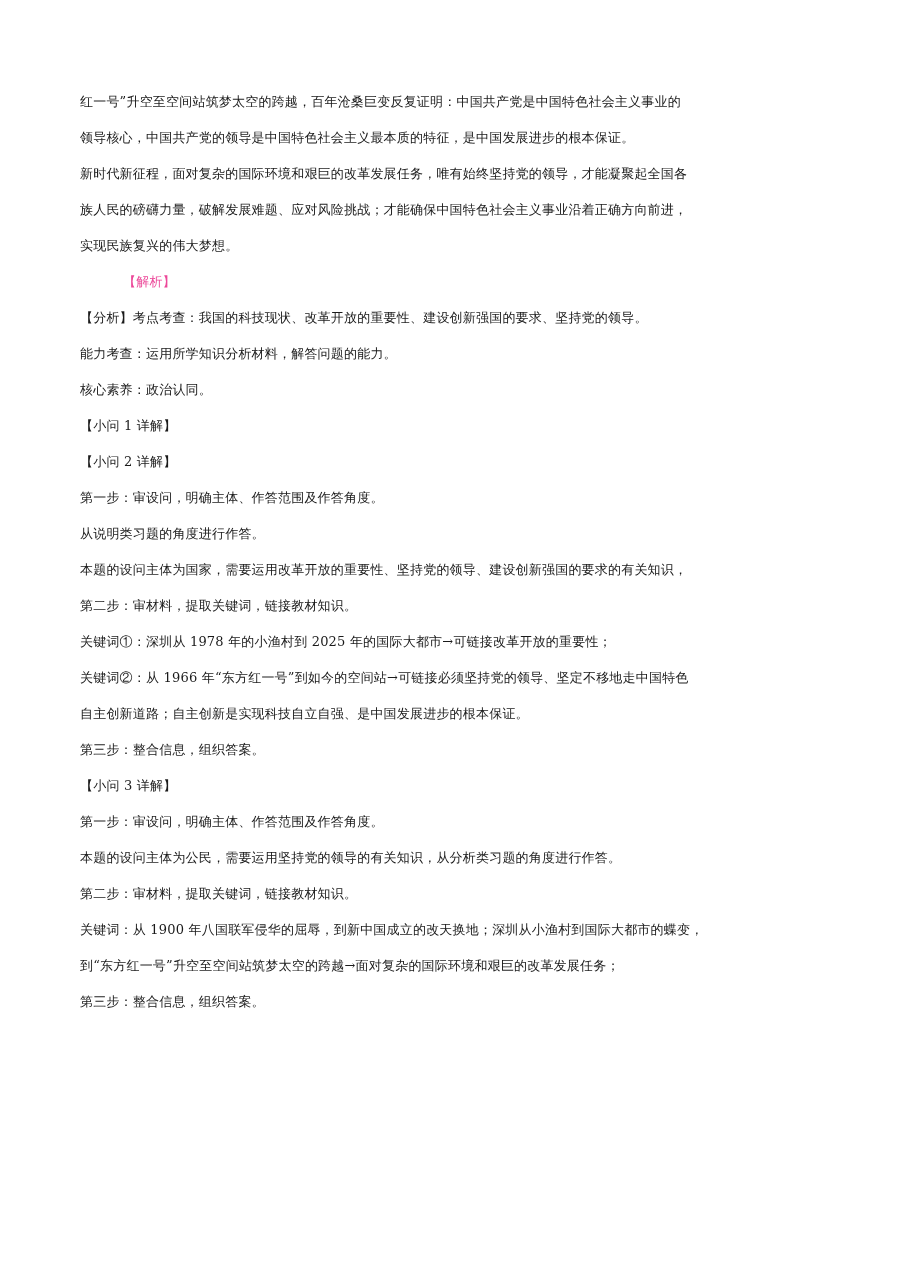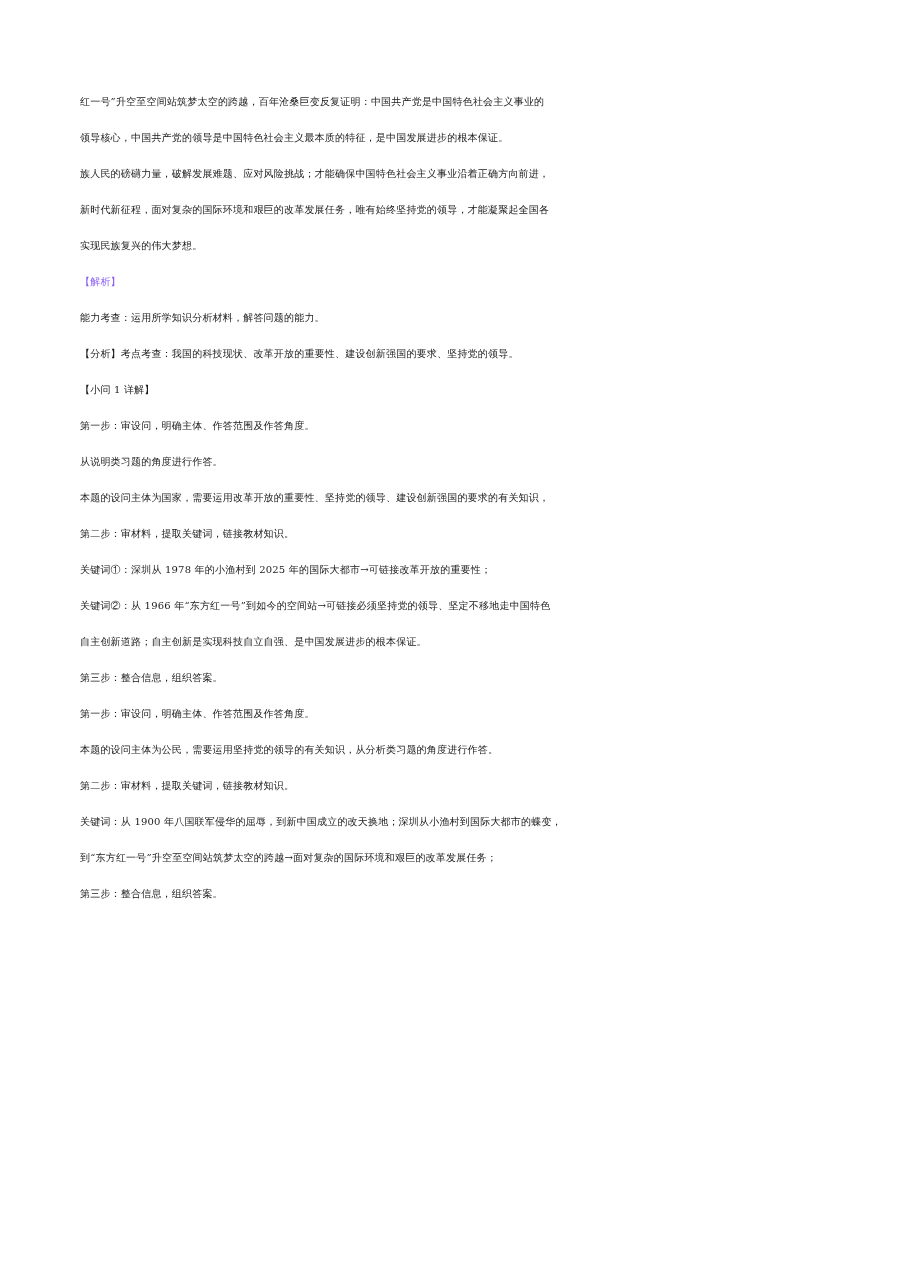--- a/index.html
+++ b/index.html
@@ -15,70 +15,74 @@
       font-family: "DejaVu Serif", "Liberation Serif", serif;
       color: #1a1a1a;
     }
     .page {
       position: absolute;
       left: 80px;
       top: 84px;
       width: 750px;
     }
     .line {
-      font-size: 10px;
+      font-size: 13px;
       line-height: 36px;
       height: 36px;
       white-space: nowrap;
       letter-spacing: 0.2px;
     }
     .label-blue {
-      color: #8b5cf6;
+      color: #ec4899;
+      margin-left: 43px;
     }
   </style>
 </head>
 <body>
 
 <div class="page">
 
   <section>
     <div>
       <div class="line">红一号”升空至空间站筑梦太空的跨越，百年沧桑巨变反复证明：中国共产党是中国特色社会主义事业的</div>
       <div class="line">领导核心，中国共产党的领导是中国特色社会主义最本质的特征，是中国发展进步的根本保证。</div>
     </div>
     <div>
+      <div class="line">新时代新征程，面对复杂的国际环境和艰巨的改革发展任务，唯有始终坚持党的领导，才能凝聚起全国各</div>
       <div class="line">族人民的磅礴力量，破解发展难题、应对风险挑战；才能确保中国特色社会主义事业沿着正确方向前进，</div>
-      <div class="line">新时代新征程，面对复杂的国际环境和艰巨的改革发展任务，唯有始终坚持党的领导，才能凝聚起全国各</div>
       <div class="line">实现民族复兴的伟大梦想。</div>
     </div>
   </section>
 
   <div class="line label-blue">【解析】</div>
 
   <section>
+    <div class="line">【分析】考点考查：我国的科技现状、改革开放的重要性、建设创新强国的要求、坚持党的领导。</div>
     <div class="line">能力考查：运用所学知识分析材料，解答问题的能力。</div>
-    <div class="line">【分析】考点考查：我国的科技现状、改革开放的重要性、建设创新强国的要求、坚持党的领导。</div>
+    <div class="line">核心素养：政治认同。</div>
   </section>
 
   <section>
     <div class="line">【小问 1 详解】</div>
   </section>
 
   <section>
+    <div class="line">【小问 2 详解】</div>
     <div class="line">第一步：审设问，明确主体、作答范围及作答角度。</div>
     <div class="line">从说明类习题的角度进行作答。</div>
     <div class="line">本题的设问主体为国家，需要运用改革开放的重要性、坚持党的领导、建设创新强国的要求的有关知识，</div>
     <div class="line">第二步：审材料，提取关键词，链接教材知识。</div>
     <div class="line">关键词①：深圳从 1978 年的小渔村到 2025 年的国际大都市→可链接改革开放的重要性；</div>
     <div class="line">关键词②：从 1966 年“东方红一号”到如今的空间站→可链接必须坚持党的领导、坚定不移地走中国特色</div>
     <div class="line">自主创新道路；自主创新是实现科技自立自强、是中国发展进步的根本保证。</div>
     <div class="line">第三步：整合信息，组织答案。</div>
   </section>
 
   <section>
+    <div class="line">【小问 3 详解】</div>
     <div class="line">第一步：审设问，明确主体、作答范围及作答角度。</div>
     <div class="line">本题的设问主体为公民，需要运用坚持党的领导的有关知识，从分析类习题的角度进行作答。</div>
     <div class="line">第二步：审材料，提取关键词，链接教材知识。</div>
     <div class="line">关键词：从 1900 年八国联军侵华的屈辱，到新中国成立的改天换地；深圳从小渔村到国际大都市的蝶变，</div>
     <div class="line">到“东方红一号”升空至空间站筑梦太空的跨越→面对复杂的国际环境和艰巨的改革发展任务；</div>
     <div class="line">第三步：整合信息，组织答案。</div>
   </section>
 
 </div>
 

